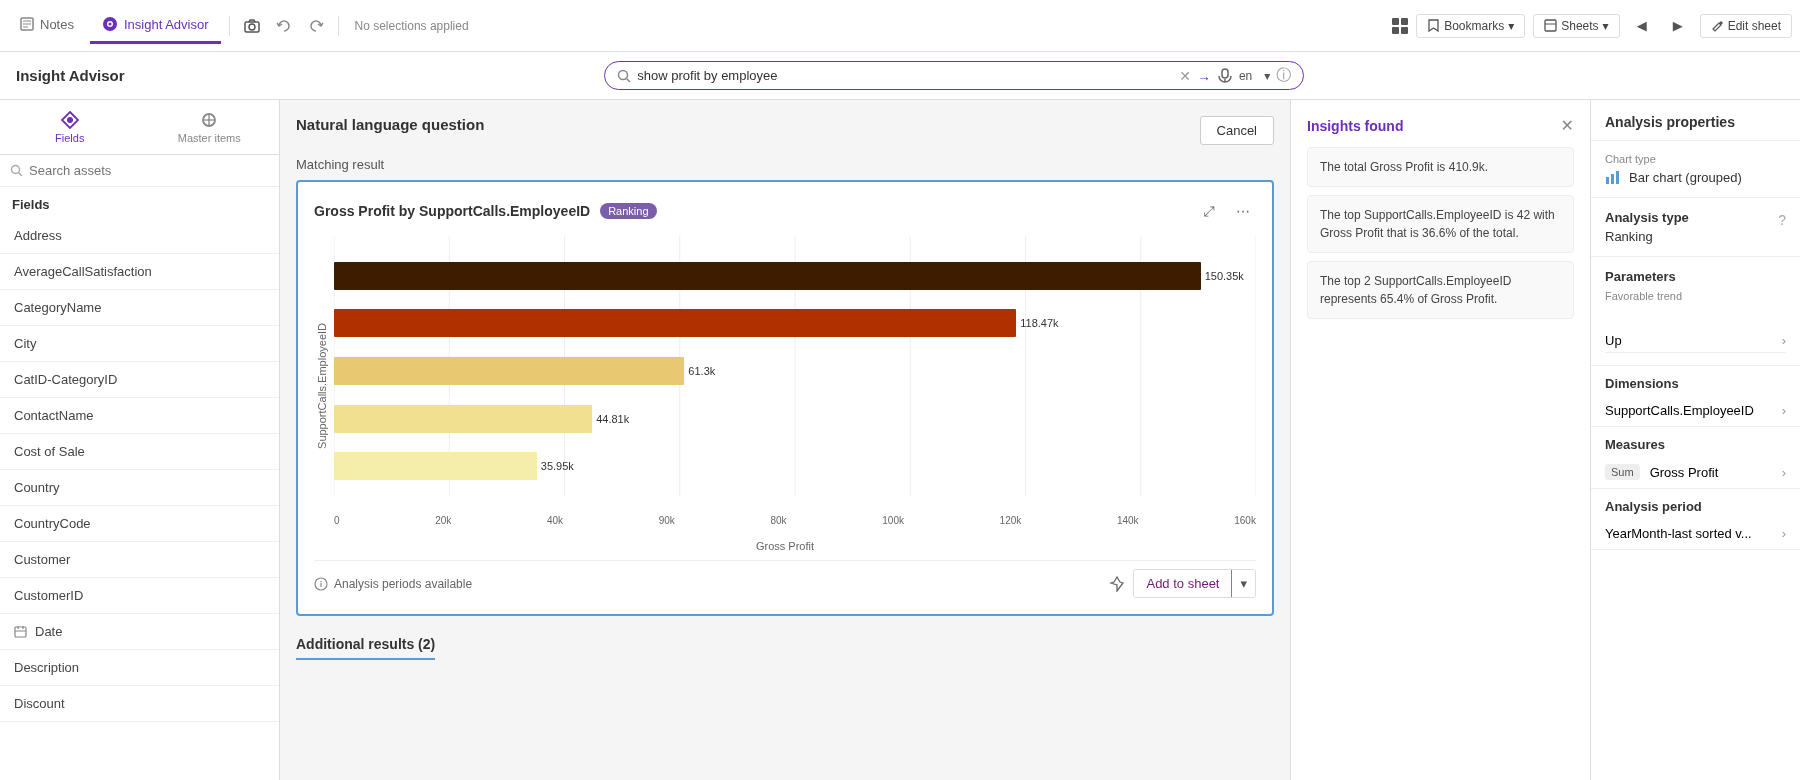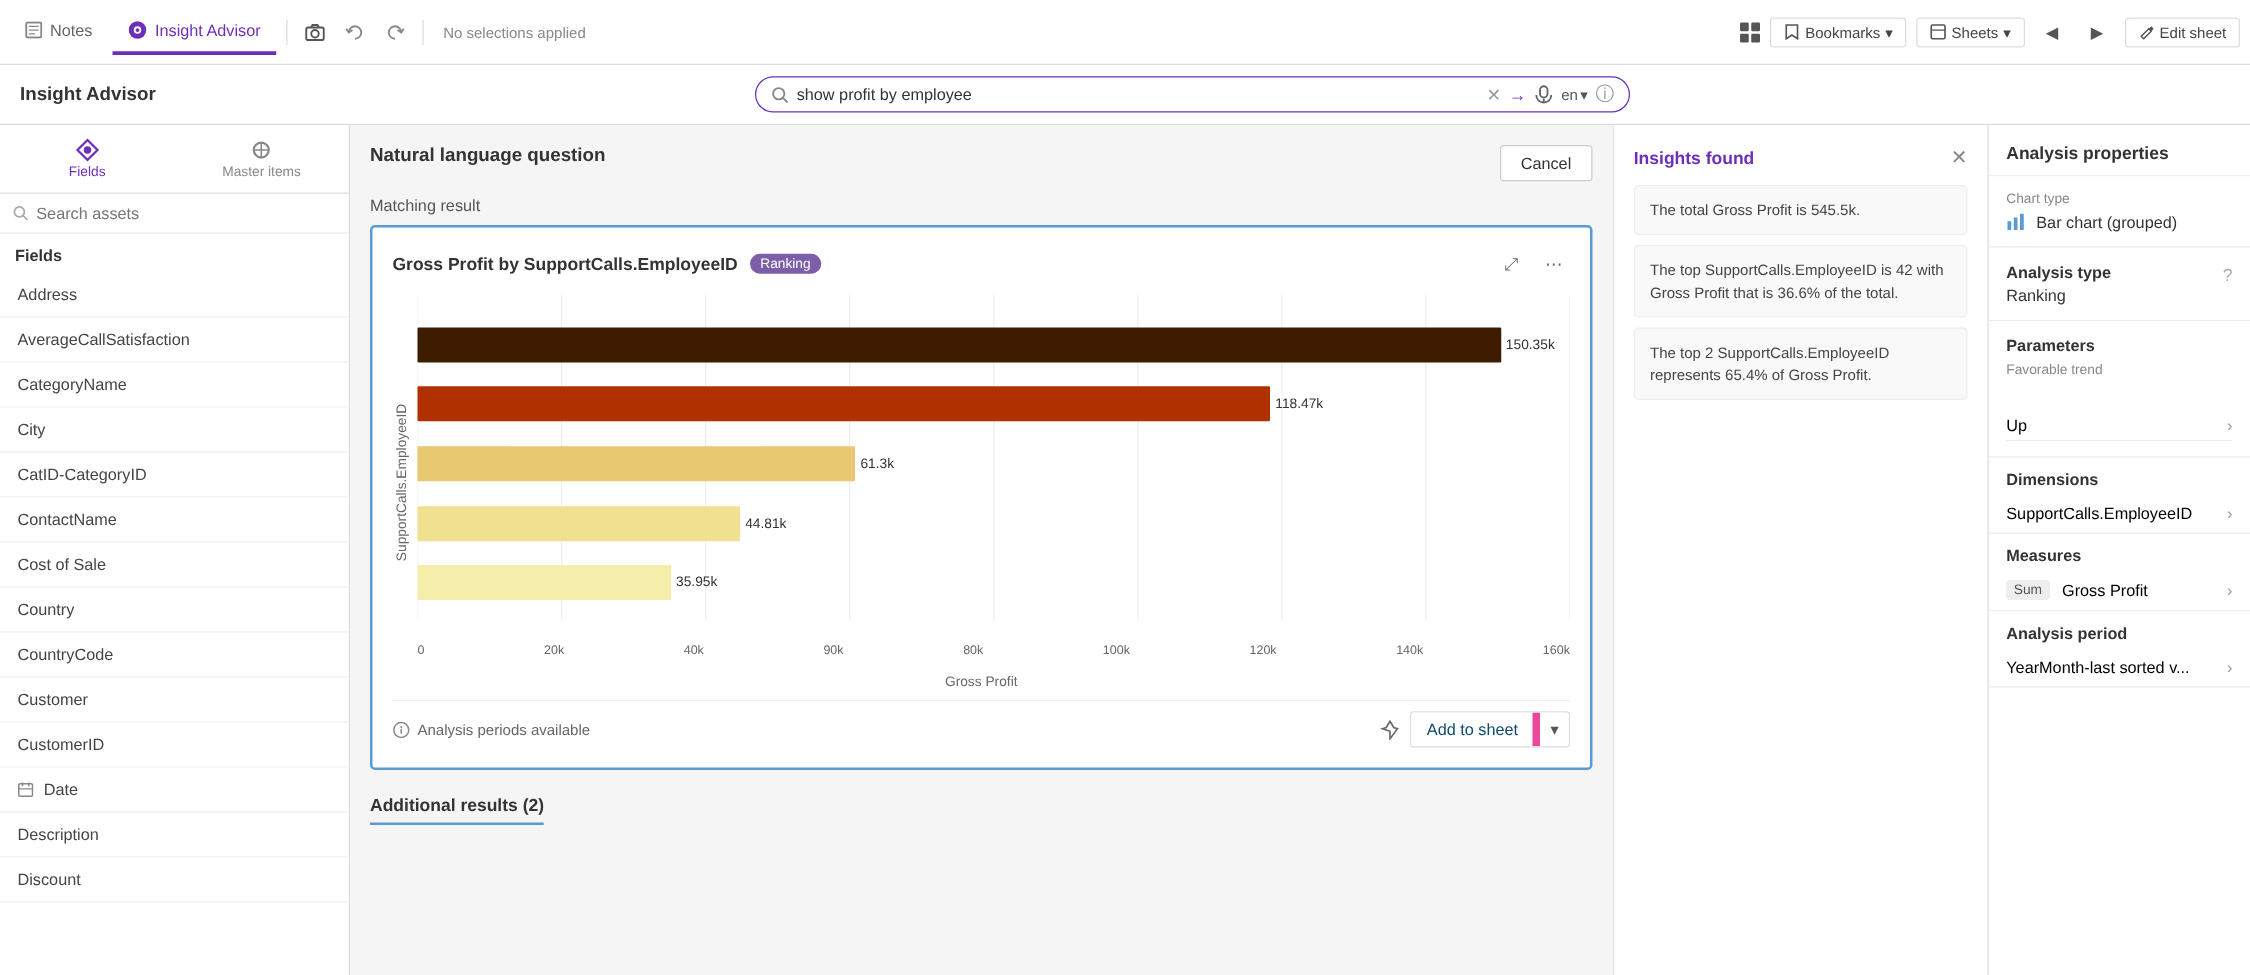--- a/index.html
+++ b/index.html
@@ -46,21 +46,21 @@
       border: 1px solid #6c2fba; border-radius: 20px;
       padding: 4px 12px; background: #fff; gap: 6px;
     }
     .search-bar input {
       flex: 1; border: none; outline: none; font-size: 13px; color: #333;
     }
     .search-actions { display: flex; align-items: center; gap: 6px; }
     .search-clear { cursor: pointer; color: #999; font-size: 14px; }
     .search-arrow { cursor: pointer; color: #6c2fba; font-size: 14px; font-weight: bold; }
     .search-mic { cursor: pointer; color: #666; }
-    .search-lang { display: flex; align-items: center; gap: 2px; cursor: pointer; color: #555; font-size: 12px; }
+    .search-lang { display: flex; align-items: center; gap: 12px; cursor: pointer; color: #555; font-size: 12px; }
     .search-info { cursor: pointer; color: #999; font-size: 15px; }
 
     
     .main-layout {
       display: flex; height: calc(100vh - 84px); overflow: hidden;
     }
 
     
     .left-panel {
       width: 280px; min-width: 280px; background: #fff;
@@ -147,22 +147,22 @@
       margin-top: 8px; padding-top: 8px; border-top: 1px solid #eee;
     }
     .analysis-periods {
       display: flex; align-items: center; gap: 6px; font-size: 12px; color: #666;
     }
     .add-to-sheet-btn {
       display: flex; align-items: center; gap: 0;
       border: 1px solid #ddd; border-radius: 3px; overflow: hidden; cursor: pointer;
     }
     .add-to-sheet-main {
-      padding: 6px 12px; background: #fff; font-size: 13px; color: #0c4a6e;
-      border-right: 6px solid #ec4899;
+      padding: 6px 12px; background: #fff; font-size: 13px; color: #701a75;
+      border-right: 1px solid #ec4899;
     }
     .add-to-sheet-arrow {
       padding: 6px 8px; background: #fff; color: #555;
     }
 
     .additional-results {
       font-size: 14px; font-weight: 600; color: #333; margin-top: 8px;
       border-bottom: 2px solid #5b9bd5; padding-bottom: 6px; display: inline-block;
     }
 
@@ -521,21 +521,21 @@
     </div>
 
     <div class="additional-results">Additional results (2)</div>
   </div>
 
   <div class="insights-panel">
     <div class="insights-header">
       <span class="insights-title">Insights found</span>
       <span class="insights-close">✕</span>
     </div>
-    <div class="insight-item">The total Gross Profit is 545.5k.</div>
+    <div class="insight-item">The total Gross Profit is 410.9k.</div>
     <div class="insight-item">The top SupportCalls.EmployeeID is 42 with Gross Profit that is 36.6% of the total.</div>
     <div class="insight-item">The top 2 SupportCalls.EmployeeID represents 65.4% of Gross Profit.</div>
   </div>
 
   <div class="analysis-panel">
     <div class="analysis-panel-title">Analysis properties</div>
 
     <div class="analysis-section">
       <div class="analysis-section-label">Chart type</div>
       <div class="analysis-chart-type">

